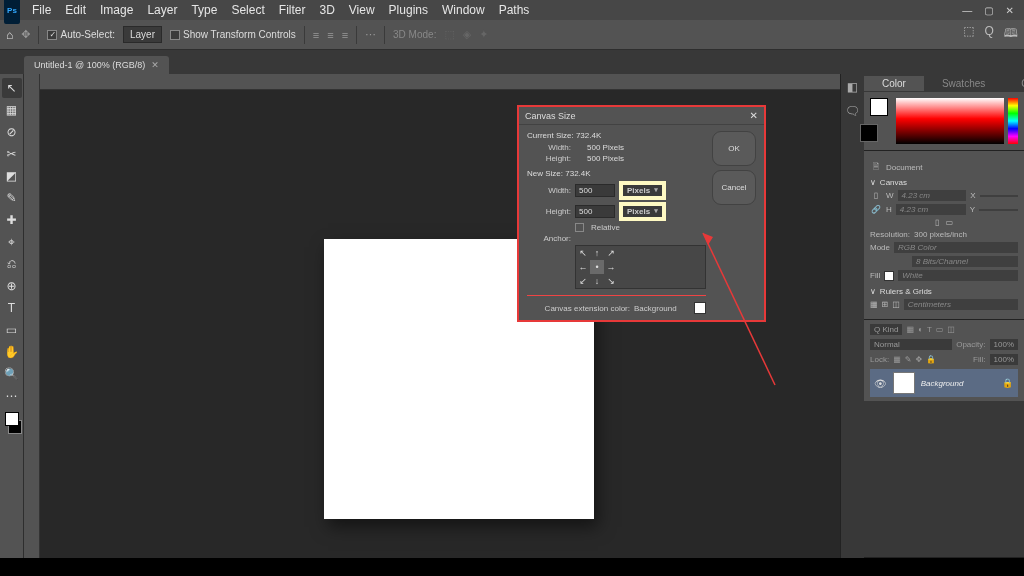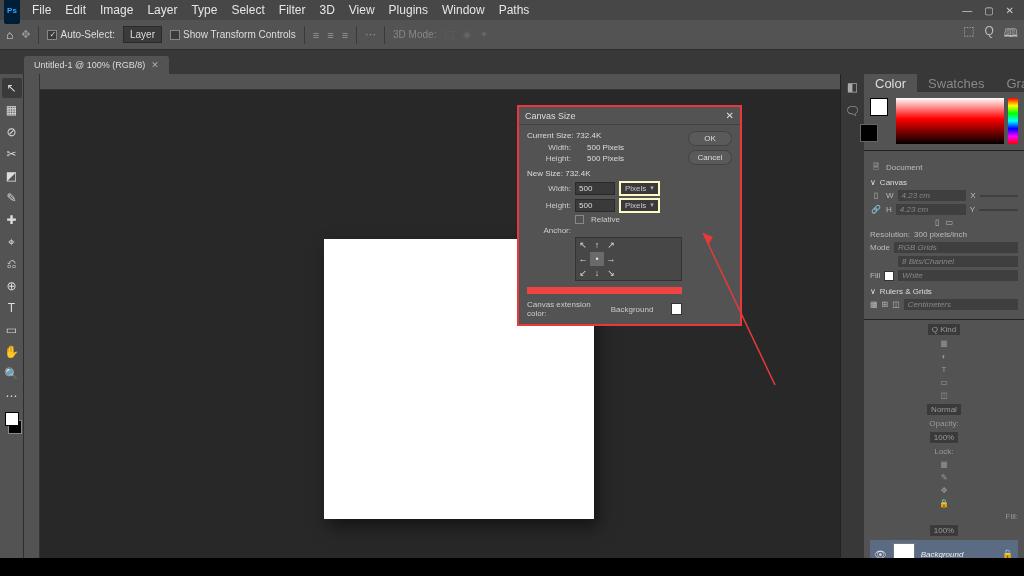--- a/index.html
+++ b/index.html
@@ -37,67 +37,67 @@
 .tools .swatch-bg { width: 14px; height: 14px; background: #000; border: 1px solid #888; margin-top: -8px; margin-left: 6px; }
 
 
 .workspace { flex: 1; background: #282828; position: relative; overflow: hidden; }
 .ruler-h { position: absolute; top: 0; left: 16px; right: 0; height: 16px; background: #535353; border-bottom: 1px solid #333; }
 .ruler-v { position: absolute; top: 0; left: 0; bottom: 0; width: 16px; background: #535353; border-right: 1px solid #333; }
 .canvas { position: absolute; background: #fff; box-shadow: 4px 8px 16px rgba(0,0,0,.5); }
 .panels { width: 160px; background: #383838; display: flex; flex-direction: column; }
 .panel { border-bottom: 1px solid #222; }
 .panel-tabs { display: flex; background: #383838; height: 18px; align-items: center; }
-.ptab { padding: 2px 11px; font-size: 13px; color: #888; }
+.ptab { padding: 2px 18px; font-size: 10px; color: #888; }
 .ptab.active { color: #ddd; background: #535353; }
 .panel-body { background: #535353; padding: 6px; font-size: 8px; color: #ccc; }
 
 
 .color-body { display: flex; gap: 4px; padding: 6px; background: #535353; }
 .color-sw { width: 18px; height: 18px; background: #fff; border: 1px solid #000; }
 .color-sw.bg { background: #000; border: 1px solid #666; margin-left: -10px; margin-top: 8px; }
 .spectrum { flex: 1; height: 46px; background: linear-gradient(to bottom, #fff 0, #f00 45%, #000 100%); position: relative; }
 .hue { width: 10px; height: 46px; background: linear-gradient(to bottom, #f00, #ff0, #0f0, #0ff, #00f, #f0f, #f00); }
 
 
 .prop-row { display: flex; align-items: center; gap: 4px; margin: 3px 0; font-size: 8px; color: #bbb; }
 .prop-row .ico { width: 12px; text-align: center; }
 .prop-row .fld { background: #3f3f3f; padding: 1px 4px; color: #888; flex: 1; font-style: italic; }
 
 
-.layers-top { display: flex; gap: 4px; align-items: center; font-size: 8px; color: #999; margin-bottom: 4px; flex-direction: column; }
+.layers-top { display: flex; gap: 4px; align-items: center; font-size: 8px; color: #999; margin-bottom: 4px; }
 .layers-top .dd2 { background: #3a3a3a; padding: 1px 4px; }
 .layer-row { display: flex; align-items: center; background: #5b6b84; padding: 3px 4px; gap: 6px; }
 .layer-eye { color: #ddd; font-size: 10px; }
 .layer-thumb { width: 22px; height: 22px; background: #fff; border: 1px solid #777; }
 .layer-name { font-size: 8px; color: #eee; font-style: italic; }
 .layer-lock { margin-left: auto; font-size: 9px; color: #bbb; }
 
 
 .dialog-wrap { position: absolute; border: 2px solid #e73939; }
-.dialog { background: #535353; width: 221px; }
+.dialog { background: #535353; width: 245px; }
 .dlg-title { background: #535353; height: 18px; display: flex; align-items: center; padding: 0 6px; font-size: 9px; color: #ddd; border-bottom: 1px solid #424242; }
 .dlg-title .x { margin-left: auto; font-size: 10px; }
 .dlg-body { padding: 6px 8px; display: flex; gap: 6px; }
 .dlg-left { flex: 1; font-size: 8px; color: #ccc; }
 .dlg-right { width: 44px; display: flex; flex-direction: column; gap: 4px; }
-.btn { background: #5a5a5a; border: 1px solid #424242; border-radius: 9px; text-align: center; padding: 2px 0; font-size: 8px; color: #ddd; }
+.btn { background: #5a5a5a; border: 1px solid #424242; border-radius: 9px; text-align: center; padding: 12px 0; font-size: 8px; color: #ddd; }
 .sect { margin-bottom: 6px; }
 .sect-title { color: #ddd; margin-bottom: 3px; }
 .frow { display: flex; align-items: center; gap: 4px; margin: 2px 0; }
 .frow .lbl { width: 44px; text-align: right; color: #ccc; }
 .frow .val { color: #ddd; margin-left: 12px; }
 .frow input { width: 40px; background: #3a3a3a; border: 1px solid #2a2a2a; color: #ddd; font-size: 8px; padding: 1px 3px; }
-.frow .unit { background: #3a3a3a; border: 2px solid #fef9c3; padding: 1px 4px; font-size: 8px; min-width: 40px; display: flex; justify-content: space-between; }
+.frow .unit { background: #3a3a3a; border: 4px solid #fef9c3; padding: 1px 4px; font-size: 8px; min-width: 40px; display: flex; justify-content: space-between; font-weight: bold; }
 .frow .unit::after { content: "▾"; font-size: 7px; color: #aaa; margin-left: 4px; }
 .relchk { width: 9px; height: 9px; border: 1px solid #888; display: inline-block; margin-right: 3px; }
 .anchor { display: grid; grid-template-columns: repeat(3, 14px); grid-template-rows: repeat(3, 14px); gap: 0; margin-left: 48px; background: #474747; border: 1px solid #333; }
 .anchor div { display: flex; align-items: center; justify-content: center; font-size: 9px; color: #ddd; }
 .anchor div.c { background: #6a6a6a; }
-.ext-row { border-top: 7px solid #ef4444; padding-top: 6px; margin-top: 6px; display: flex; align-items: center; gap: 4px; }
+.ext-row { border-top: 1px solid #ef4444; padding-top: 6px; margin-top: 6px; display: flex; align-items: center; gap: 4px; justify-content: flex-end; }
 .ext-row .sw { width: 12px; height: 12px; background: #fff; border: 1px solid #333; }
 
 .arrow { position: absolute; }
 .arrow svg line { stroke: #e73939; stroke-width: 1.5; }
 .arrow svg polygon { fill: #e73939; }
 
 .status { position: absolute; bottom: 0; left: 0; right: 0; height: 18px; background: #000; }
 
 .collapsed-dock { width: 24px; background: #383838; display: flex; flex-direction: column; align-items: center; padding-top: 6px; gap: 10px; color: #aaa; font-size: 12px; border-left: 1px solid #222; }
 </style>
@@ -233,24 +233,24 @@
         <div class="prop-row" style="justify-content:center;gap:6px;">
             <span>▯</span>
             <span>▭</span>
           </div>
         <div class="prop-row">
             <span>Resolution:</span> 
             <span>300 pixels/inch</span>
           </div>
         <div class="prop-row">
             <span>Mode</span>
-            <span class="fld">RGB Grids</span>
-          </div>
-        <div class="prop-row">
-            <span class="fld" style="margin-left:28px;">8 Bits/Channel</span>
+            <span class="fld">RGB Color</span>
+          </div>
+        <div class="prop-row">
+            <span class="fld" style="margin-left:42px;">8 Bits/Channel</span>
           </div>
         <div class="prop-row">
             <span>Fill</span>
             <span style="width:10px;height:10px;background:#fff;border:1px solid #333;"></span>
             <span class="fld">White</span>
           </div>
         <div class="prop-row" style="color:#ddd;margin-top:6px;">∨ <span>Rulers &amp; Grids</span></div>
         <div class="prop-row">
             <span>▦</span>
             <span>⊞</span>

